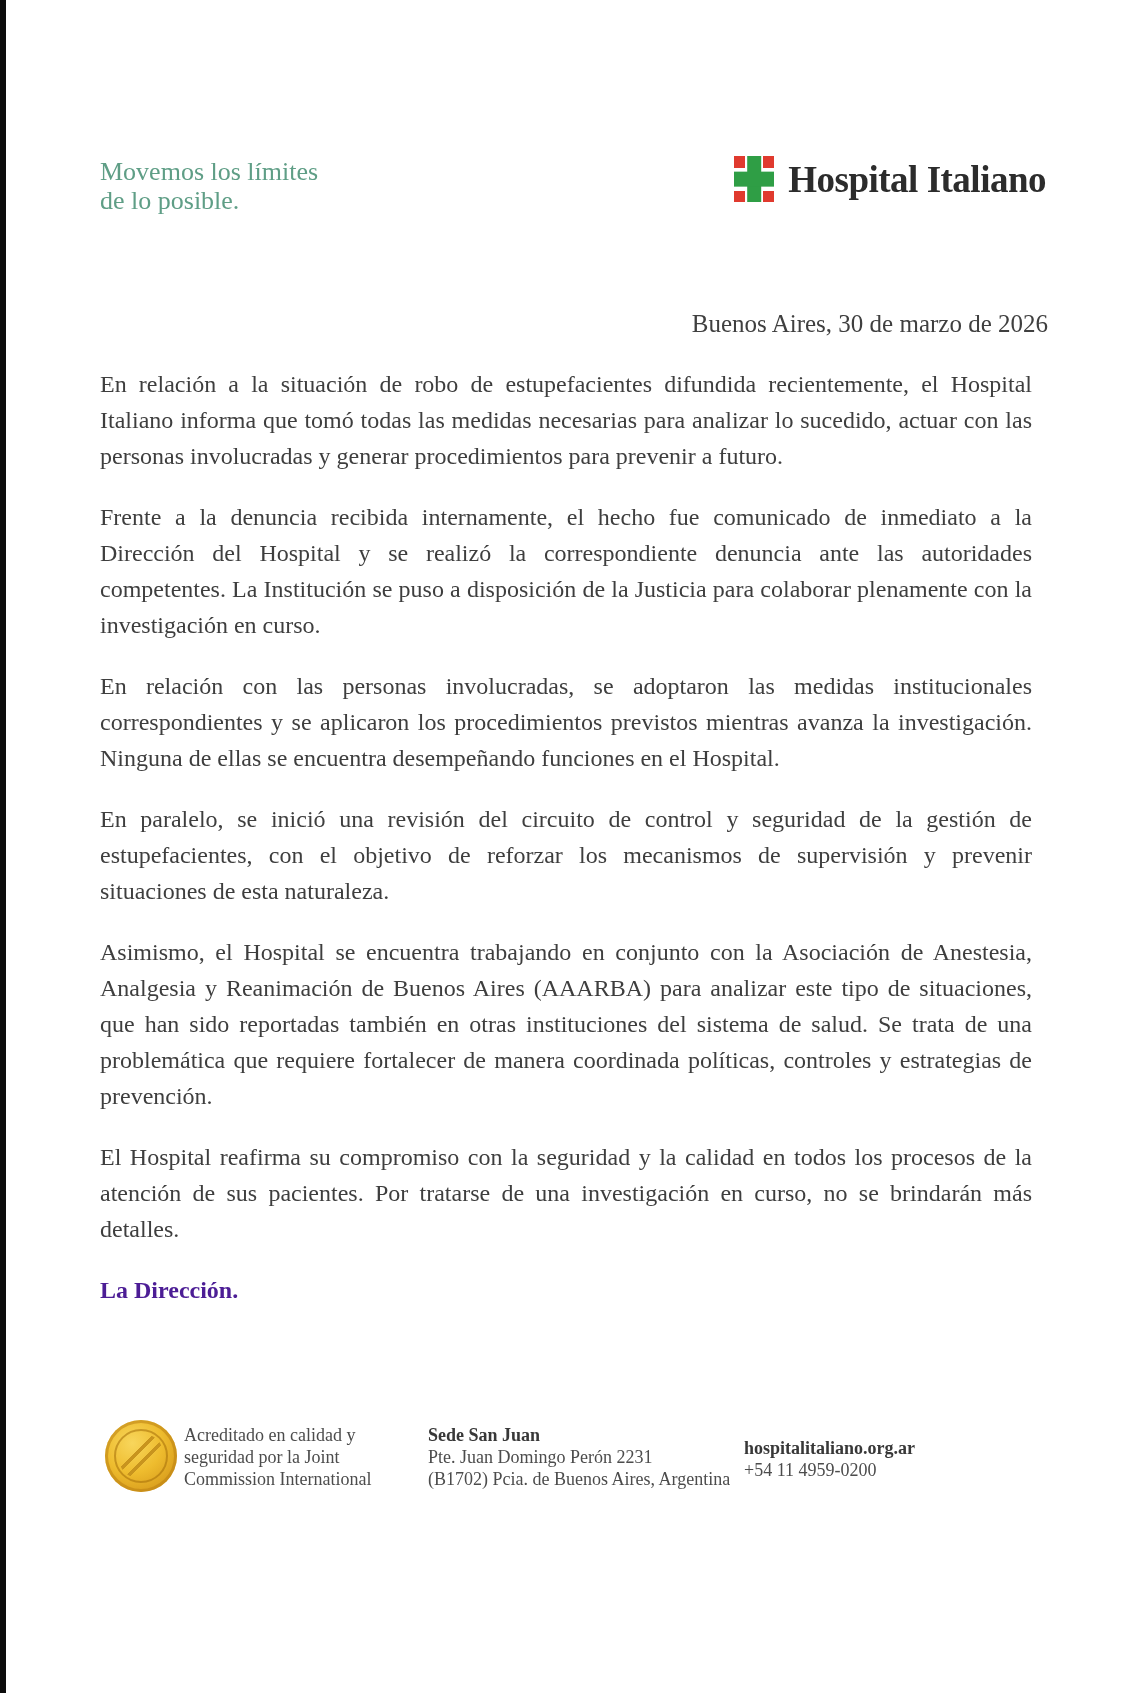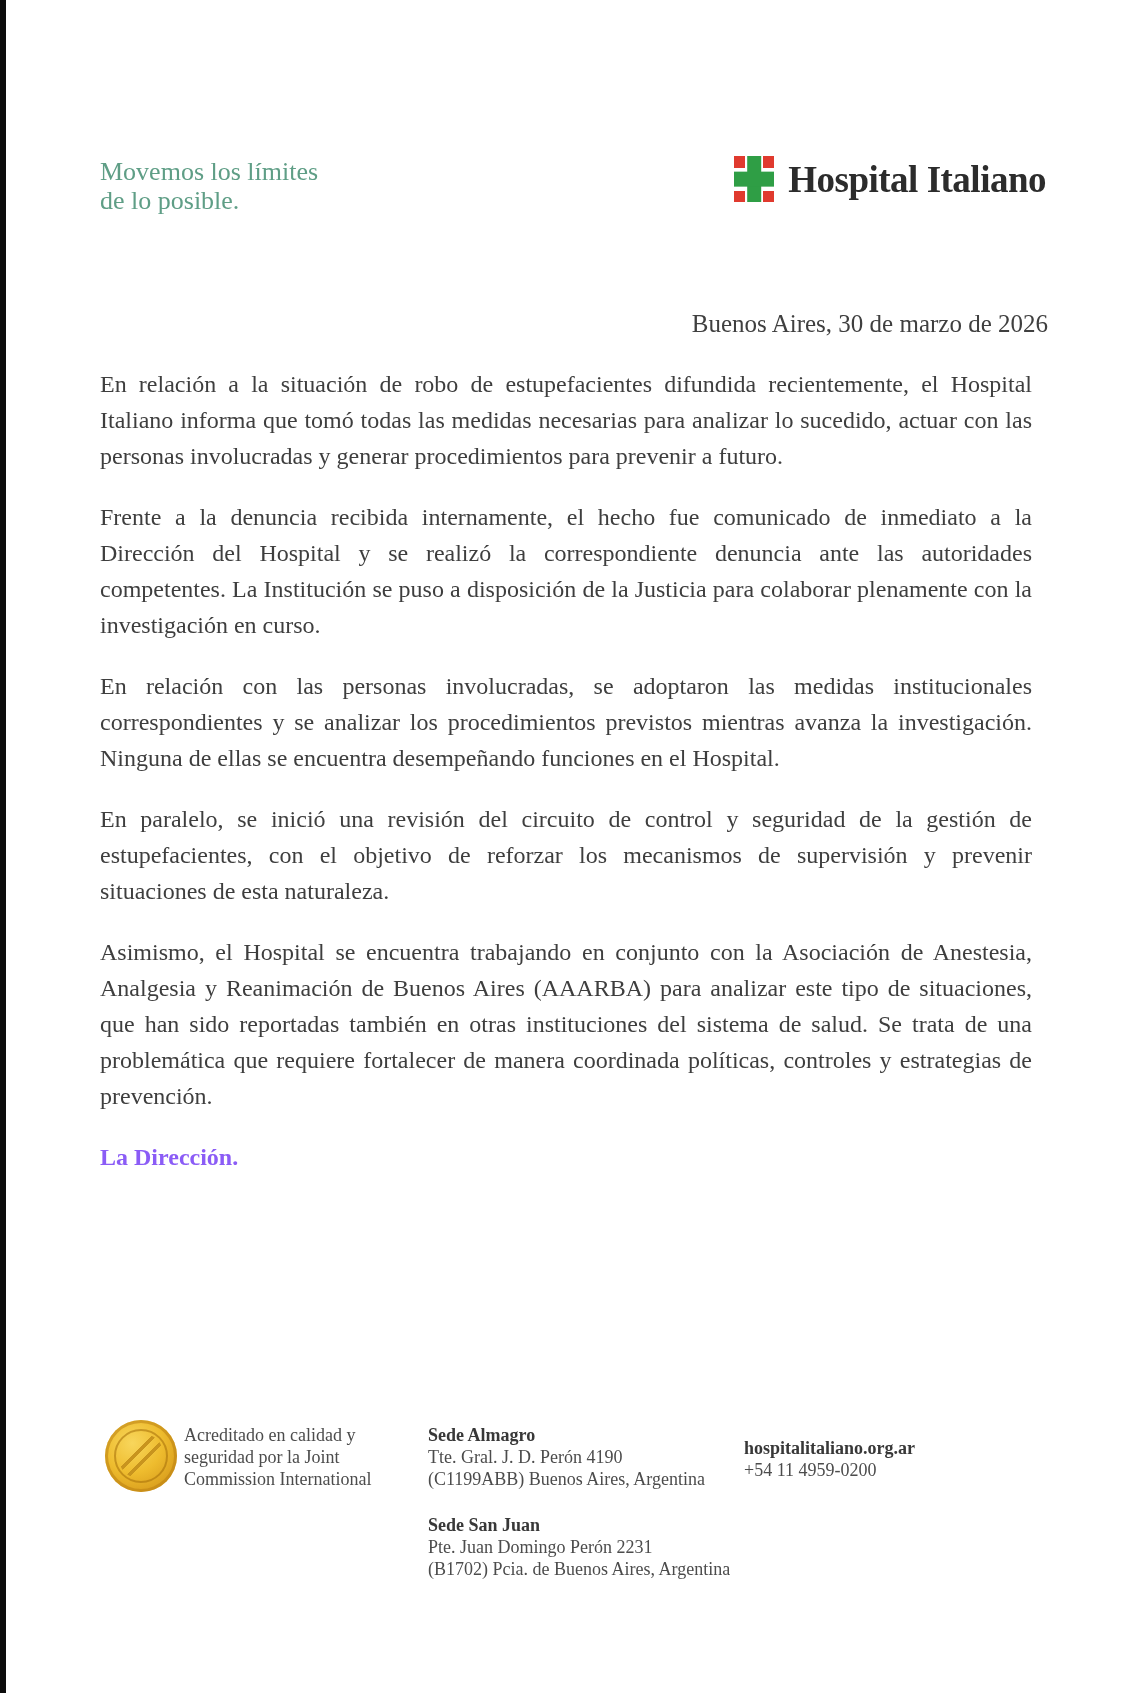--- a/index.html
+++ b/index.html
@@ -85,21 +85,21 @@
     top: 366px; left: 100px;
     width: 948px;
     font-size: 24px;
     line-height: 36px;
     color: #3e3e3e;
     text-align: justify;
   }
   .letter-body p { margin: 0 16px 25px 0; }
   .signature {
     font-weight: 700;
-    color: #8b5cf6;
+    color: #4c1d95;
     text-align: left;
   }
 
   
   .footer {
     position: absolute;
     left: 0; top: 1418px;
     width: 100%;
     font-size: 18px;
     line-height: 22px;
@@ -157,41 +157,37 @@
       <div class="corner br"></div>
     </div>
     <div class="brand-name">Hospital Italiano</div>
   </div>
 
   <div class="date-line">Buenos Aires, 30 de marzo de 2026</div>
 
   <div class="letter-body">
     <p>En relación a la situación de robo de estupefacientes difundida recientemente, el Hospital Italiano informa que tomó todas las medidas necesarias para analizar lo sucedido, actuar con las personas involucradas y generar procedimientos para prevenir a futuro.</p>
     <p>Frente a la denuncia recibida internamente, el hecho fue comunicado de inmediato a la Dirección del Hospital y se realizó la correspondiente denuncia ante las autoridades competentes. La Institución se puso a disposición de la Justicia para colaborar plenamente con la investigación en curso.</p>
-    <p>En relación con las personas involucradas, se adoptaron las medidas institucionales correspondientes y se analizar los procedimientos previstos mientras avanza la investigación. Ninguna de ellas se encuentra desempeñando funciones en el Hospital.</p>
+    <p>En relación con las personas involucradas, se adoptaron las medidas institucionales correspondientes y se aplicaron los procedimientos previstos mientras avanza la investigación. Ninguna de ellas se encuentra desempeñando funciones en el Hospital.</p>
     <p>En paralelo, se inició una revisión del circuito de control y seguridad de la gestión de estupefacientes, con el objetivo de reforzar los mecanismos de supervisión y prevenir situaciones de esta naturaleza.</p>
     <p>Asimismo, el Hospital se encuentra trabajando en conjunto con la Asociación de Anestesia, Analgesia y Reanimación de Buenos Aires (AAARBA) para analizar este tipo de situaciones, que han sido reportadas también en otras instituciones del sistema de salud. Se trata de una problemática que requiere fortalecer de manera coordinada políticas, controles y estrategias de prevención.</p>
+    <p>El Hospital reafirma su compromiso con la seguridad y la calidad en todos los procesos de la atención de sus pacientes. Por tratarse de una investigación en curso, no se brindarán más detalles.</p>
     <p class="signature">La Dirección.</p>
   </div>
 
   <div class="footer">
     <div class="medal"></div>
 
     <div class="accreditation">
       <div>Acreditado en calidad y</div>
       <div>seguridad por la Joint</div>
       <div>Commission International</div>
     </div>
 
     <div class="sedes">
-      <div class="sede-block">
-        <div class="f-bold">Sede Almagro</div>
-        <div>Tte. Gral. J. D. Perón 4190</div>
-        <div>(C1199ABB) Buenos Aires, Argentina</div>
-      </div>
       <div class="sede-block">
         <div class="f-bold">Sede San Juan</div>
         <div>Pte. Juan Domingo Perón 2231</div>
         <div>(B1702) Pcia. de Buenos Aires, Argentina</div>
       </div>
     </div>
 
     <div class="contact">
       <div class="f-bold">hospitalitaliano.org.ar</div>
       <div>+54 11 4959-0200</div>

